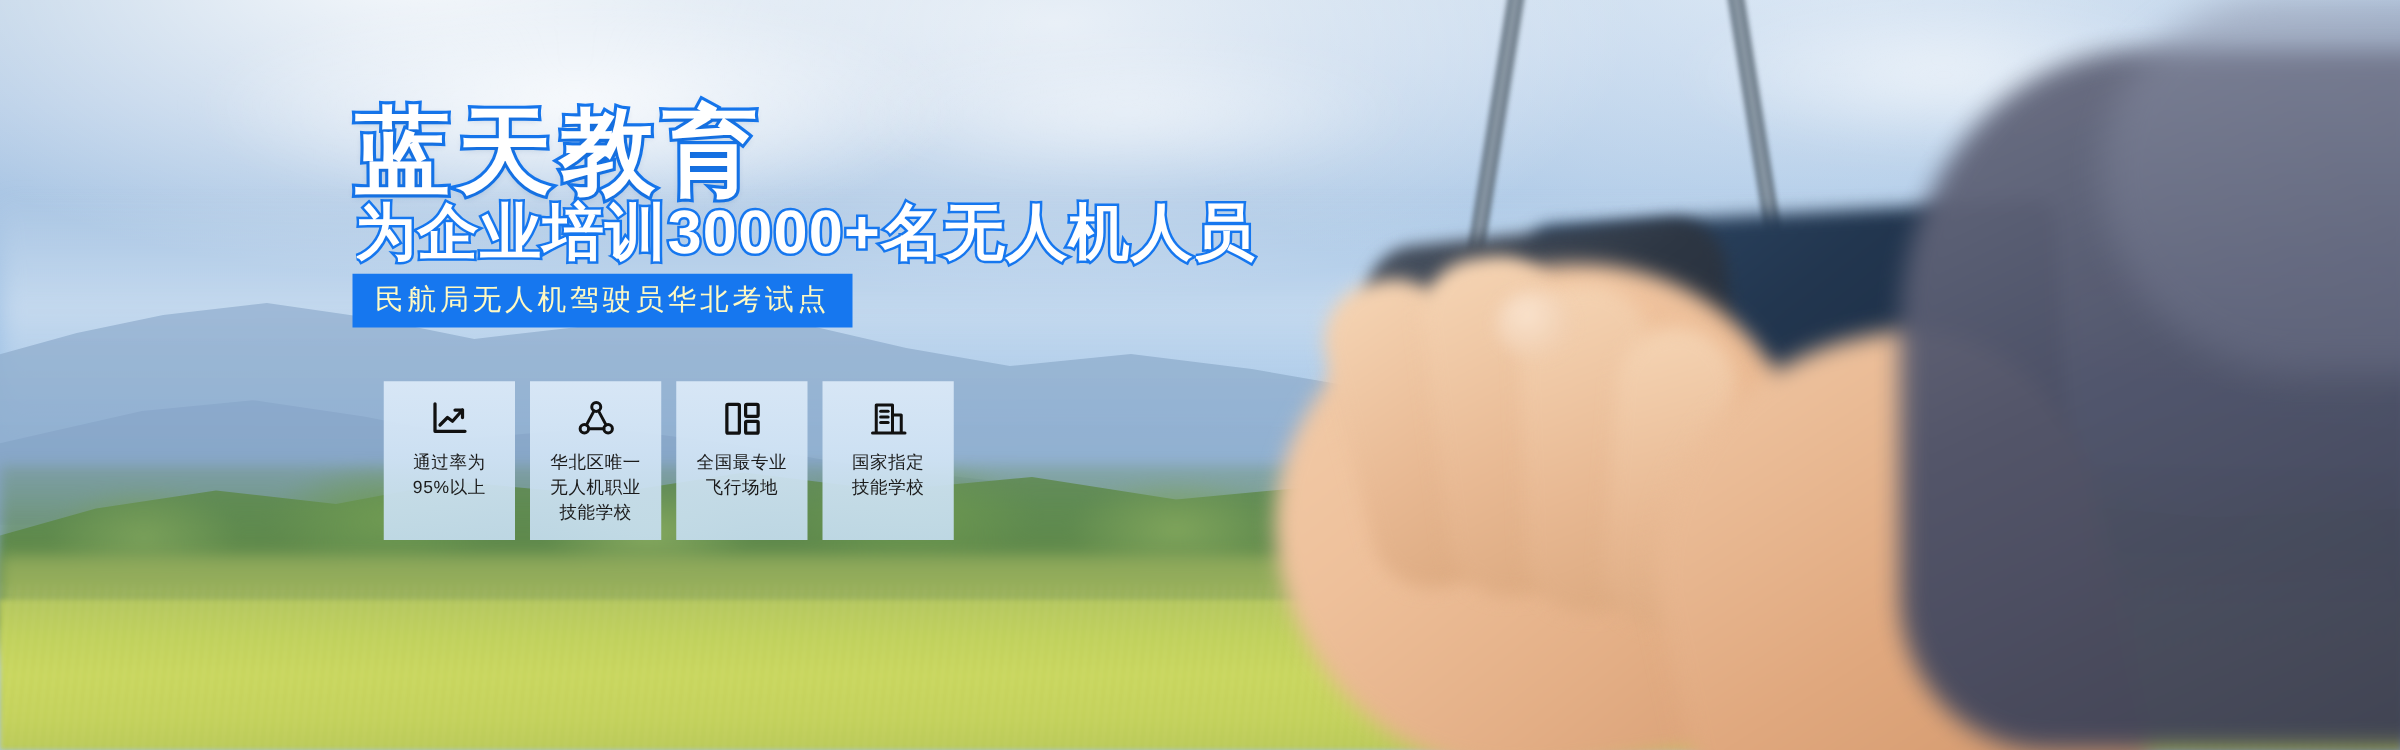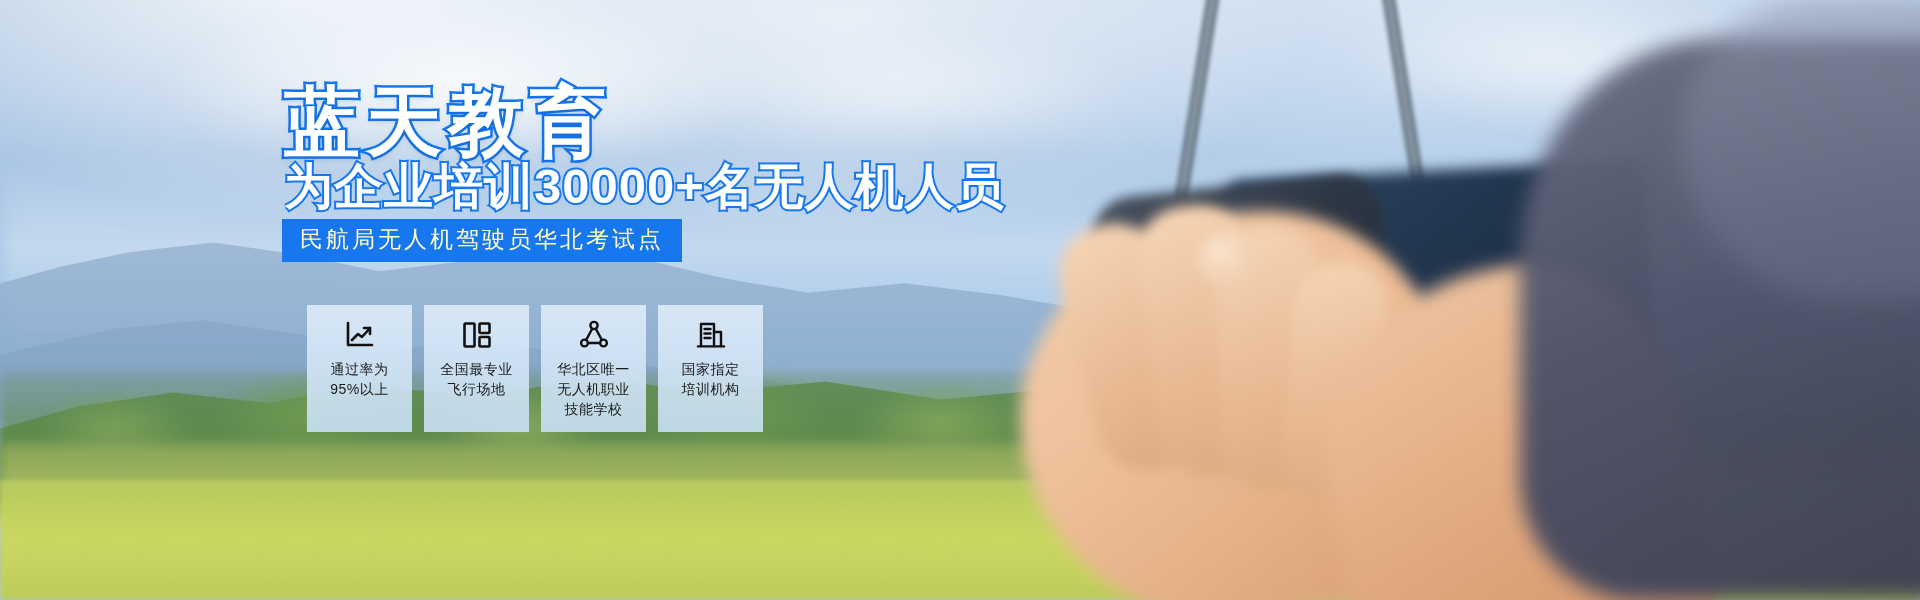--- a/index.html
+++ b/index.html
@@ -272,56 +272,56 @@
             <polyline points="8,21 14,15 18,18 26,9" fill="none"></polyline>
             <polyline points="20,9 26,9 26,15" fill="none"></polyline>
           </svg>
         </span>
         <span class="card-text">通过率为
 95%以上</span>
       </div>
 
       <div class="card">
         <span class="card-icon">
-          <svg viewBox="0 0 32 32" fill="none" stroke="#111" stroke-width="2.6" stroke-linecap="round" stroke-linejoin="round">
-            <rect x="3.5" y="4.5" width="10" height="23" rx="1"></rect>
-            <rect x="18.5" y="4.5" width="10" height="9.5" rx="1"></rect>
-            <rect x="18.5" y="18" width="10" height="9.5" rx="1"></rect>
-          </svg>
-        </span>
-        <span class="card-text">全国最专业
-飞行场地</span>
-      </div>
-
-      <div class="card">
-        <span class="card-icon">
           <svg viewBox="0 0 32 32" fill="none" stroke="#111" stroke-width="2.4" stroke-linecap="round" stroke-linejoin="round">
             <circle cx="16" cy="6.5" r="3.6"></circle>
             <circle cx="6.5" cy="24" r="3.4"></circle>
             <circle cx="25.5" cy="24" r="3.4"></circle>
             <line x1="14.2" y1="9.7" x2="8.2" y2="20.9"></line>
             <line x1="17.8" y1="9.7" x2="23.8" y2="20.9"></line>
             <line x1="10" y1="24" x2="22" y2="24"></line>
           </svg>
         </span>
         <span class="card-text">华北区唯一
 无人机职业
 技能学校</span>
       </div>
 
       <div class="card">
         <span class="card-icon">
+          <svg viewBox="0 0 32 32" fill="none" stroke="#111" stroke-width="2.6" stroke-linecap="round" stroke-linejoin="round">
+            <rect x="3.5" y="4.5" width="10" height="23" rx="1"></rect>
+            <rect x="18.5" y="4.5" width="10" height="9.5" rx="1"></rect>
+            <rect x="18.5" y="18" width="10" height="9.5" rx="1"></rect>
+          </svg>
+        </span>
+        <span class="card-text">全国最专业
+飞行场地</span>
+      </div>
+
+      <div class="card">
+        <span class="card-icon">
           <svg viewBox="0 0 32 32" fill="none" stroke="#111" stroke-width="2.4" stroke-linecap="round" stroke-linejoin="round">
             <path d="M6 27 V5 H19 V27"></path>
             <path d="M19 13 H26 V27"></path>
             <line x1="3" y1="27.4" x2="29" y2="27.4"></line>
             <line x1="9.5" y1="10" x2="15.5" y2="10"></line>
             <line x1="9.5" y1="14.5" x2="15.5" y2="14.5"></line>
             <line x1="9.5" y1="19" x2="15.5" y2="19"></line>
           </svg>
         </span>
         <span class="card-text">国家指定
-培训机构</span>
+技能学校</span>
       </div>
 
     </div>
   </div>
 </div>
 
 </body></html>

